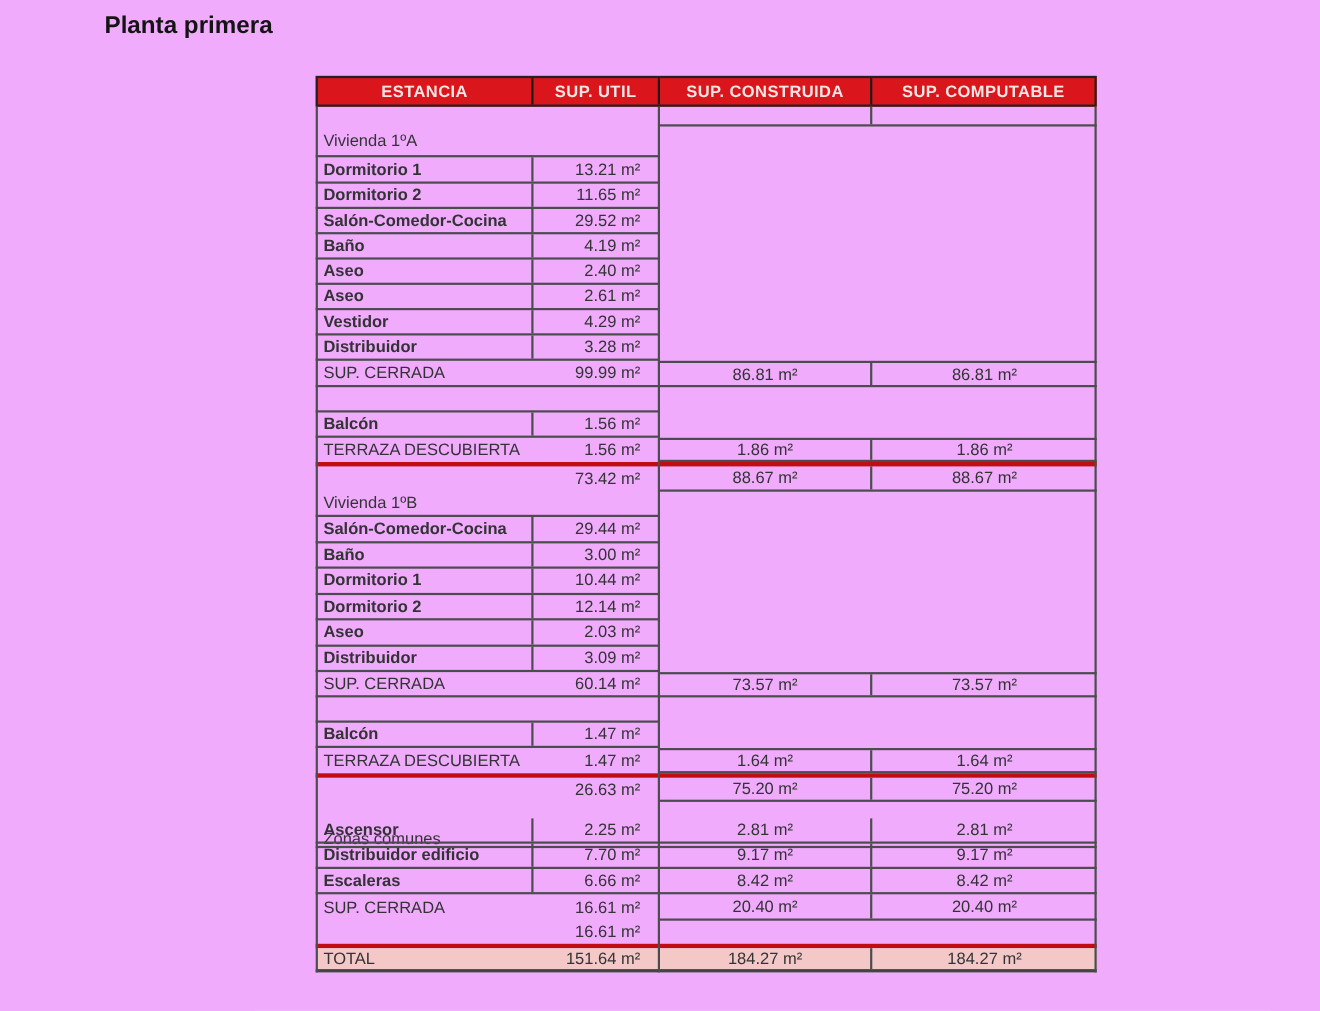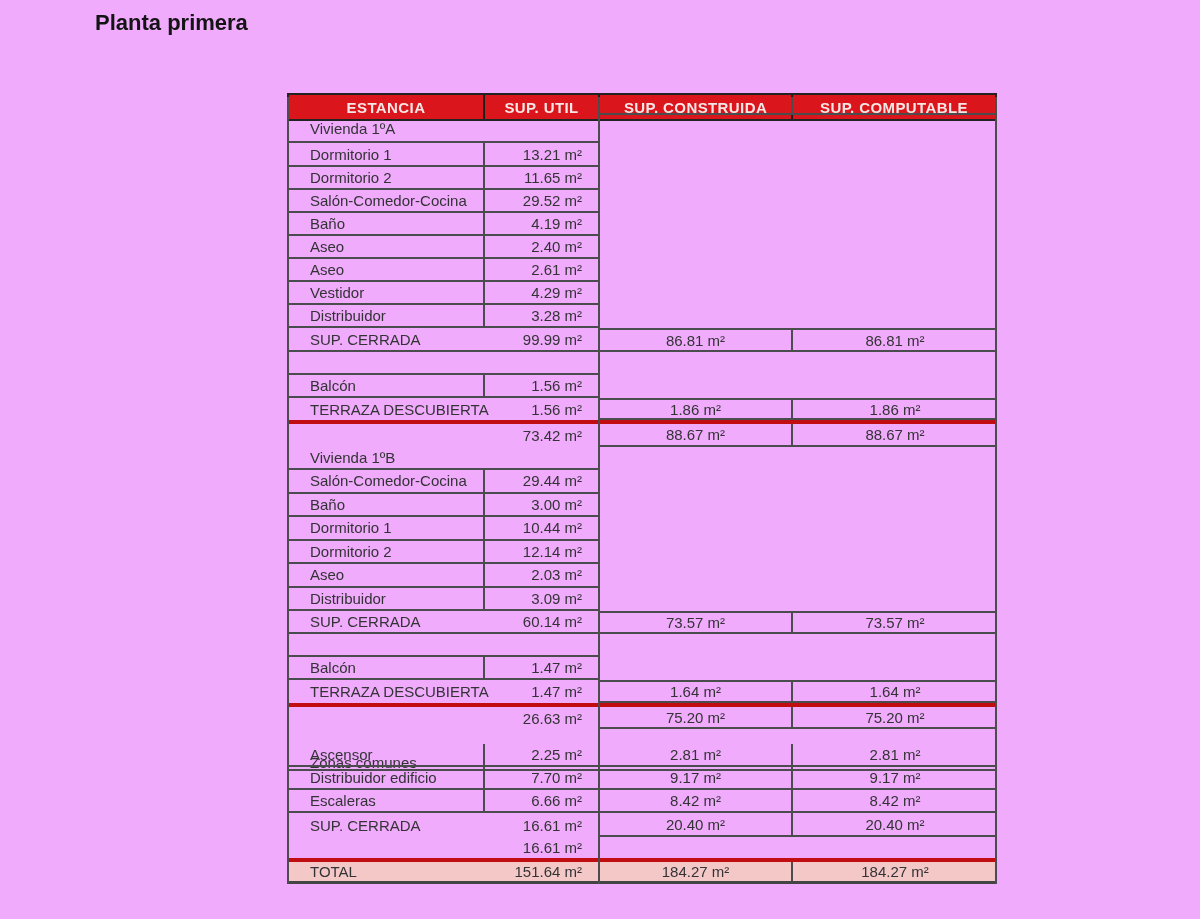--- a/index.html
+++ b/index.html
@@ -16,41 +16,41 @@
     position:relative;width:1200px;height:919px;background:#f0abfc;
     font-family:"Liberation Sans", sans-serif;color:var(--txt);overflow:hidden;
   }
   #page-title{
     position:absolute;left:95px;top:10px;font-size:22px;font-weight:700;color:#141414;
   }
   #table-wrap{position:absolute;left:287px;top:69px;width:710px;height:815px;}
   
   #hdr{
     position:absolute;left:0;top:0;width:710px;height:28px;display:flex;
-    background:var(--hdr-red);border:2px solid #222;margin-top:24px;
+    background:var(--hdr-red);border:2px solid #222;
   }
   #hdr .hc{
     display:flex;align-items:center;justify-content:center;
     color:var(--hdr-text);font-weight:700;font-size:15px;letter-spacing:.4px;
     border-right:2px solid #1c1c1c;height:100%;
   }
   #hdr .hc:last-child{border-right:none;}
   .hw1{width:196px}.hw2{width:115px}.hw3{width:193px}.hw4{width:202px}
   
   .vline{position:absolute;top:28px;bottom:0;width:2px;background:var(--bc);}
   
   .row{position:absolute;left:0;width:710px;font-size:15px;}
   .lh{position:absolute;left:0;top:0;bottom:0;width:313px;display:flex;}
   .rh{position:absolute;left:313px;top:0;bottom:0;width:397px;display:flex;}
   .c{display:flex;align-items:center;white-space:nowrap;}
-  .c1{width:198px;padding-left:23px;justify-content:flex-start;}
+  .c1{width:198px;padding-left:7px;justify-content:flex-start;}
   .c2{width:115px;justify-content:flex-end;padding-right:18px;}
   .c3{width:193px;justify-content:center;}
   .c4{width:204px;justify-content:center;}
-  .d1 .c1{border-right:2px solid var(--bc);}
+  .d1 .c1{border-right:2px solid var(--bc);font-weight:bold;}
   .d2 .c3{border-right:2px solid var(--bc);}
   .lb .lh{border-bottom:2px solid var(--bc);}
   .rb .rh{border-bottom:2px solid var(--bc);}
   .rt .rh{border-top:2px solid var(--bc);}
   .redline-row{position:absolute;left:0;width:710px;background:var(--rule-red);}
   .total .lh,.total .rh{background:var(--pink);}
   .total .rh{border-bottom:3px solid #434446;}
   .total .lh{border-bottom:3px solid #434446;}
   .section-label{font-size:15px;}
 </style>

